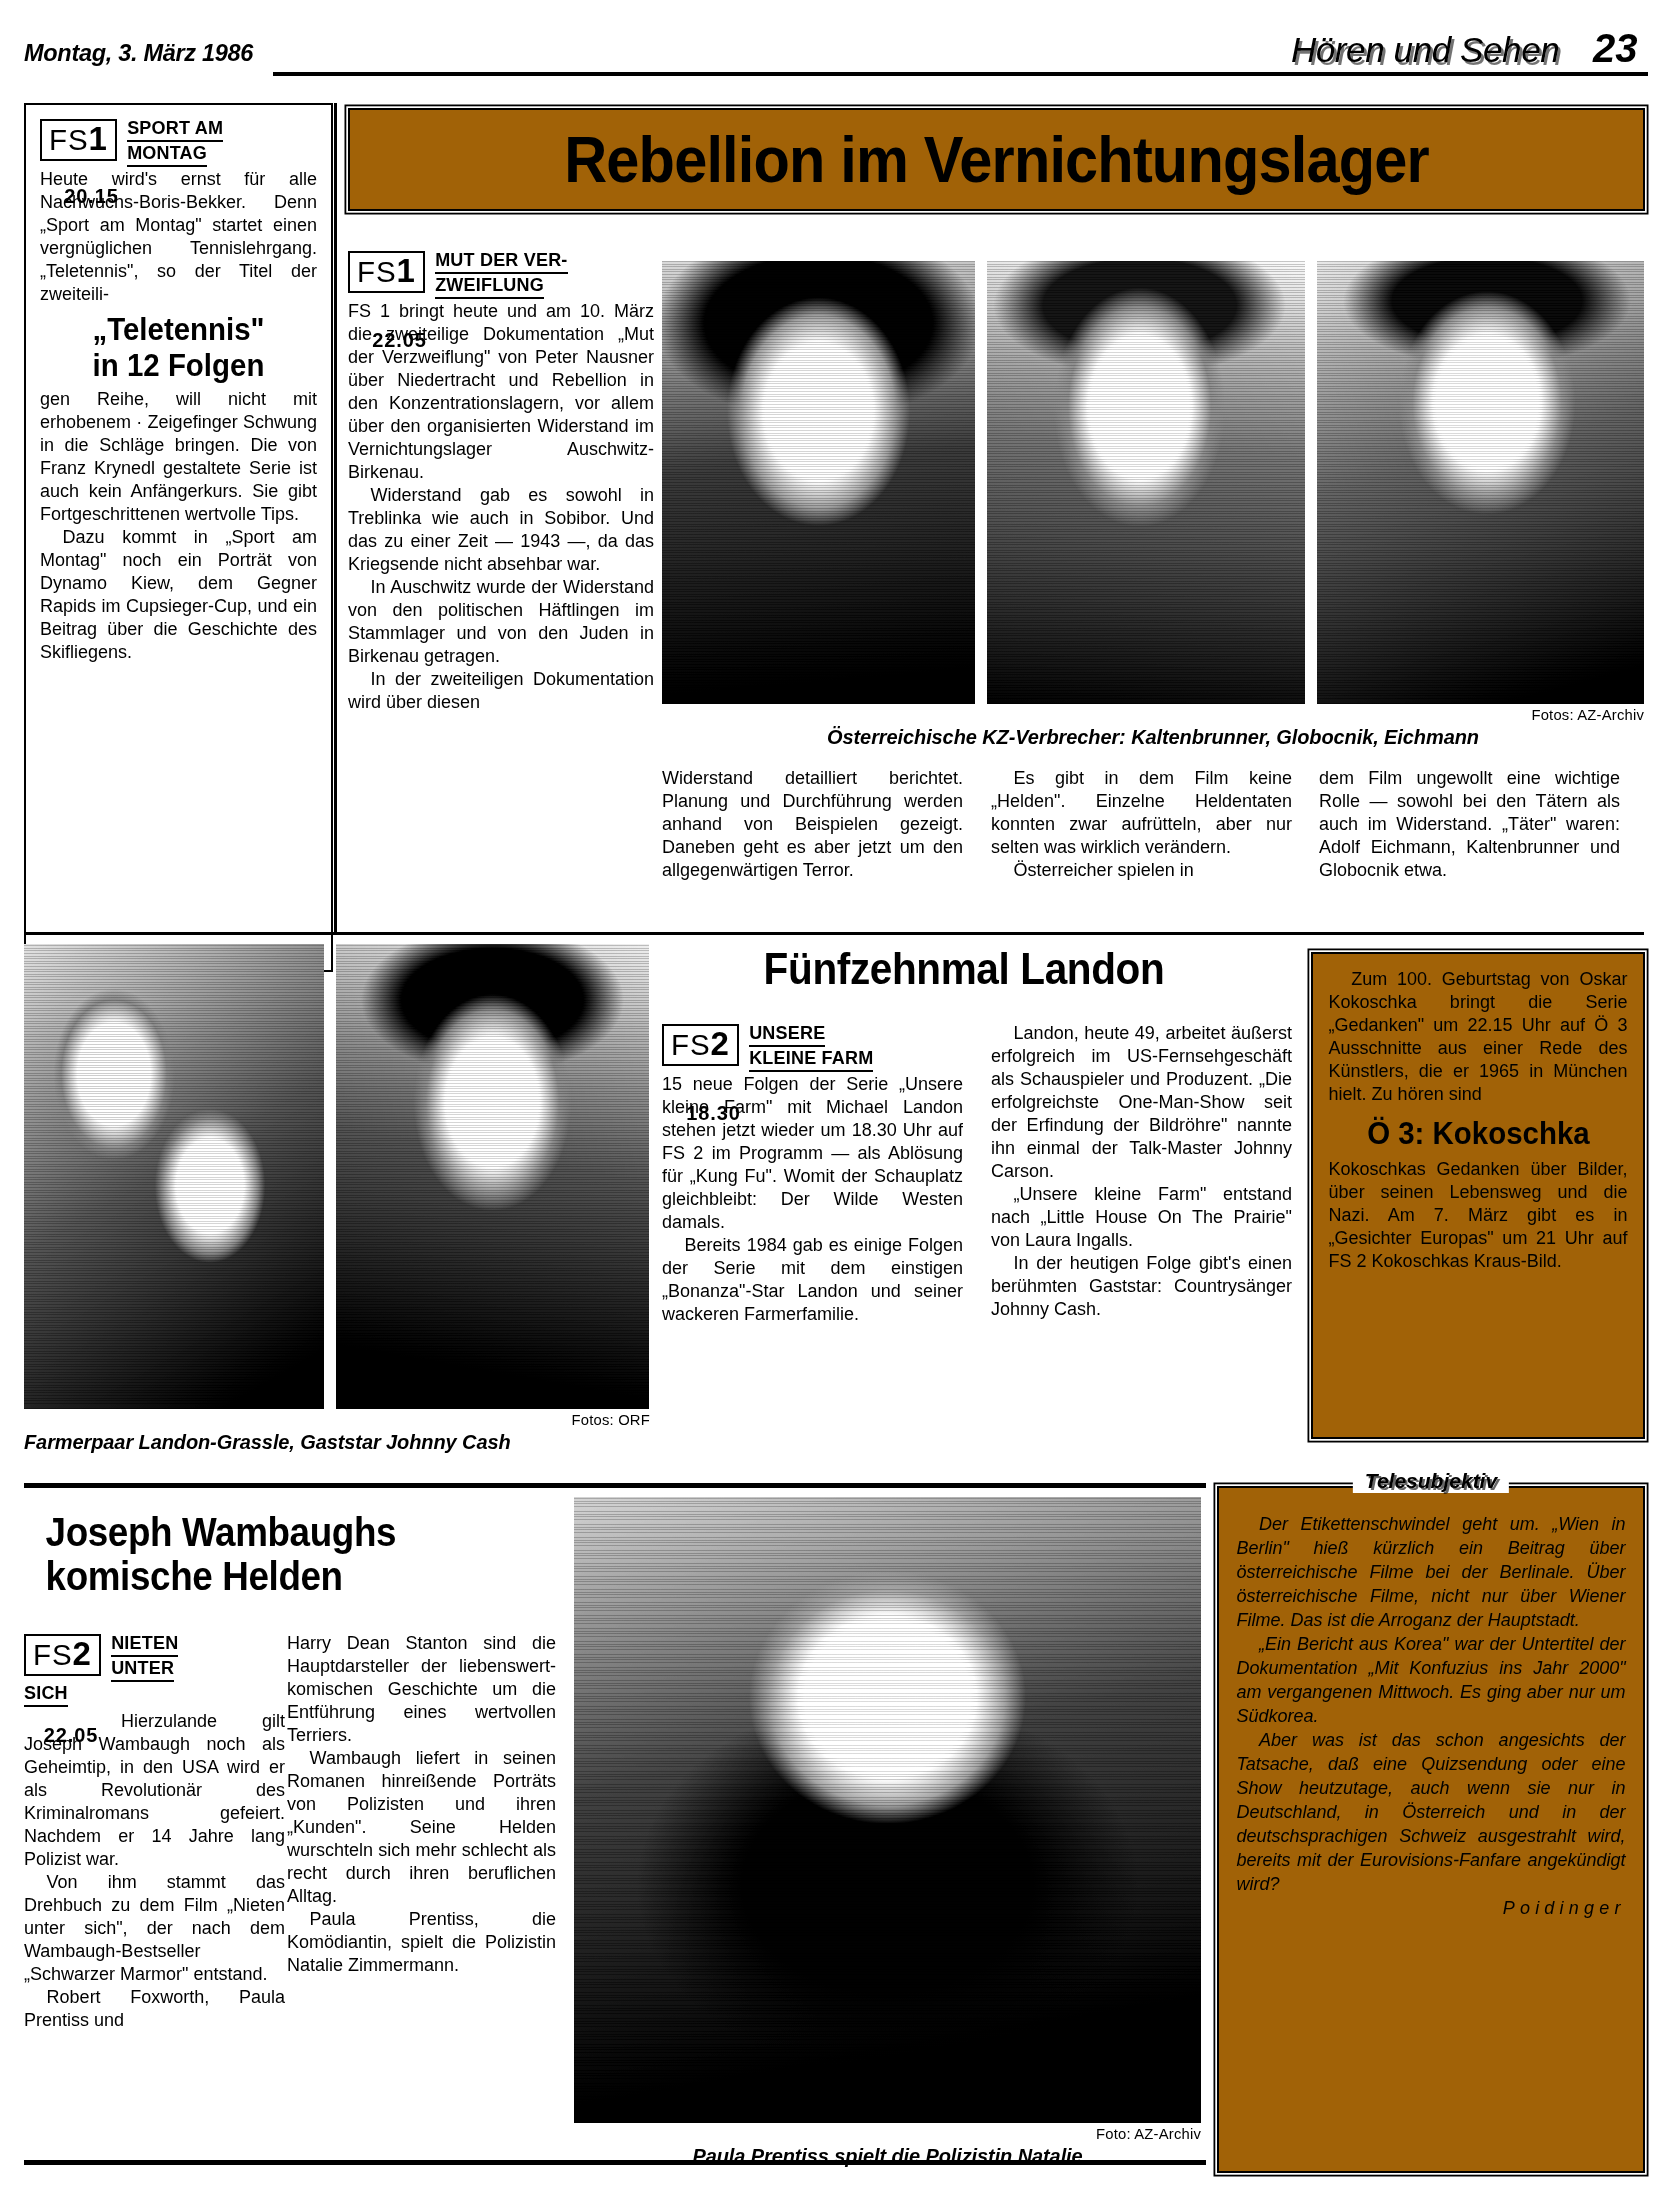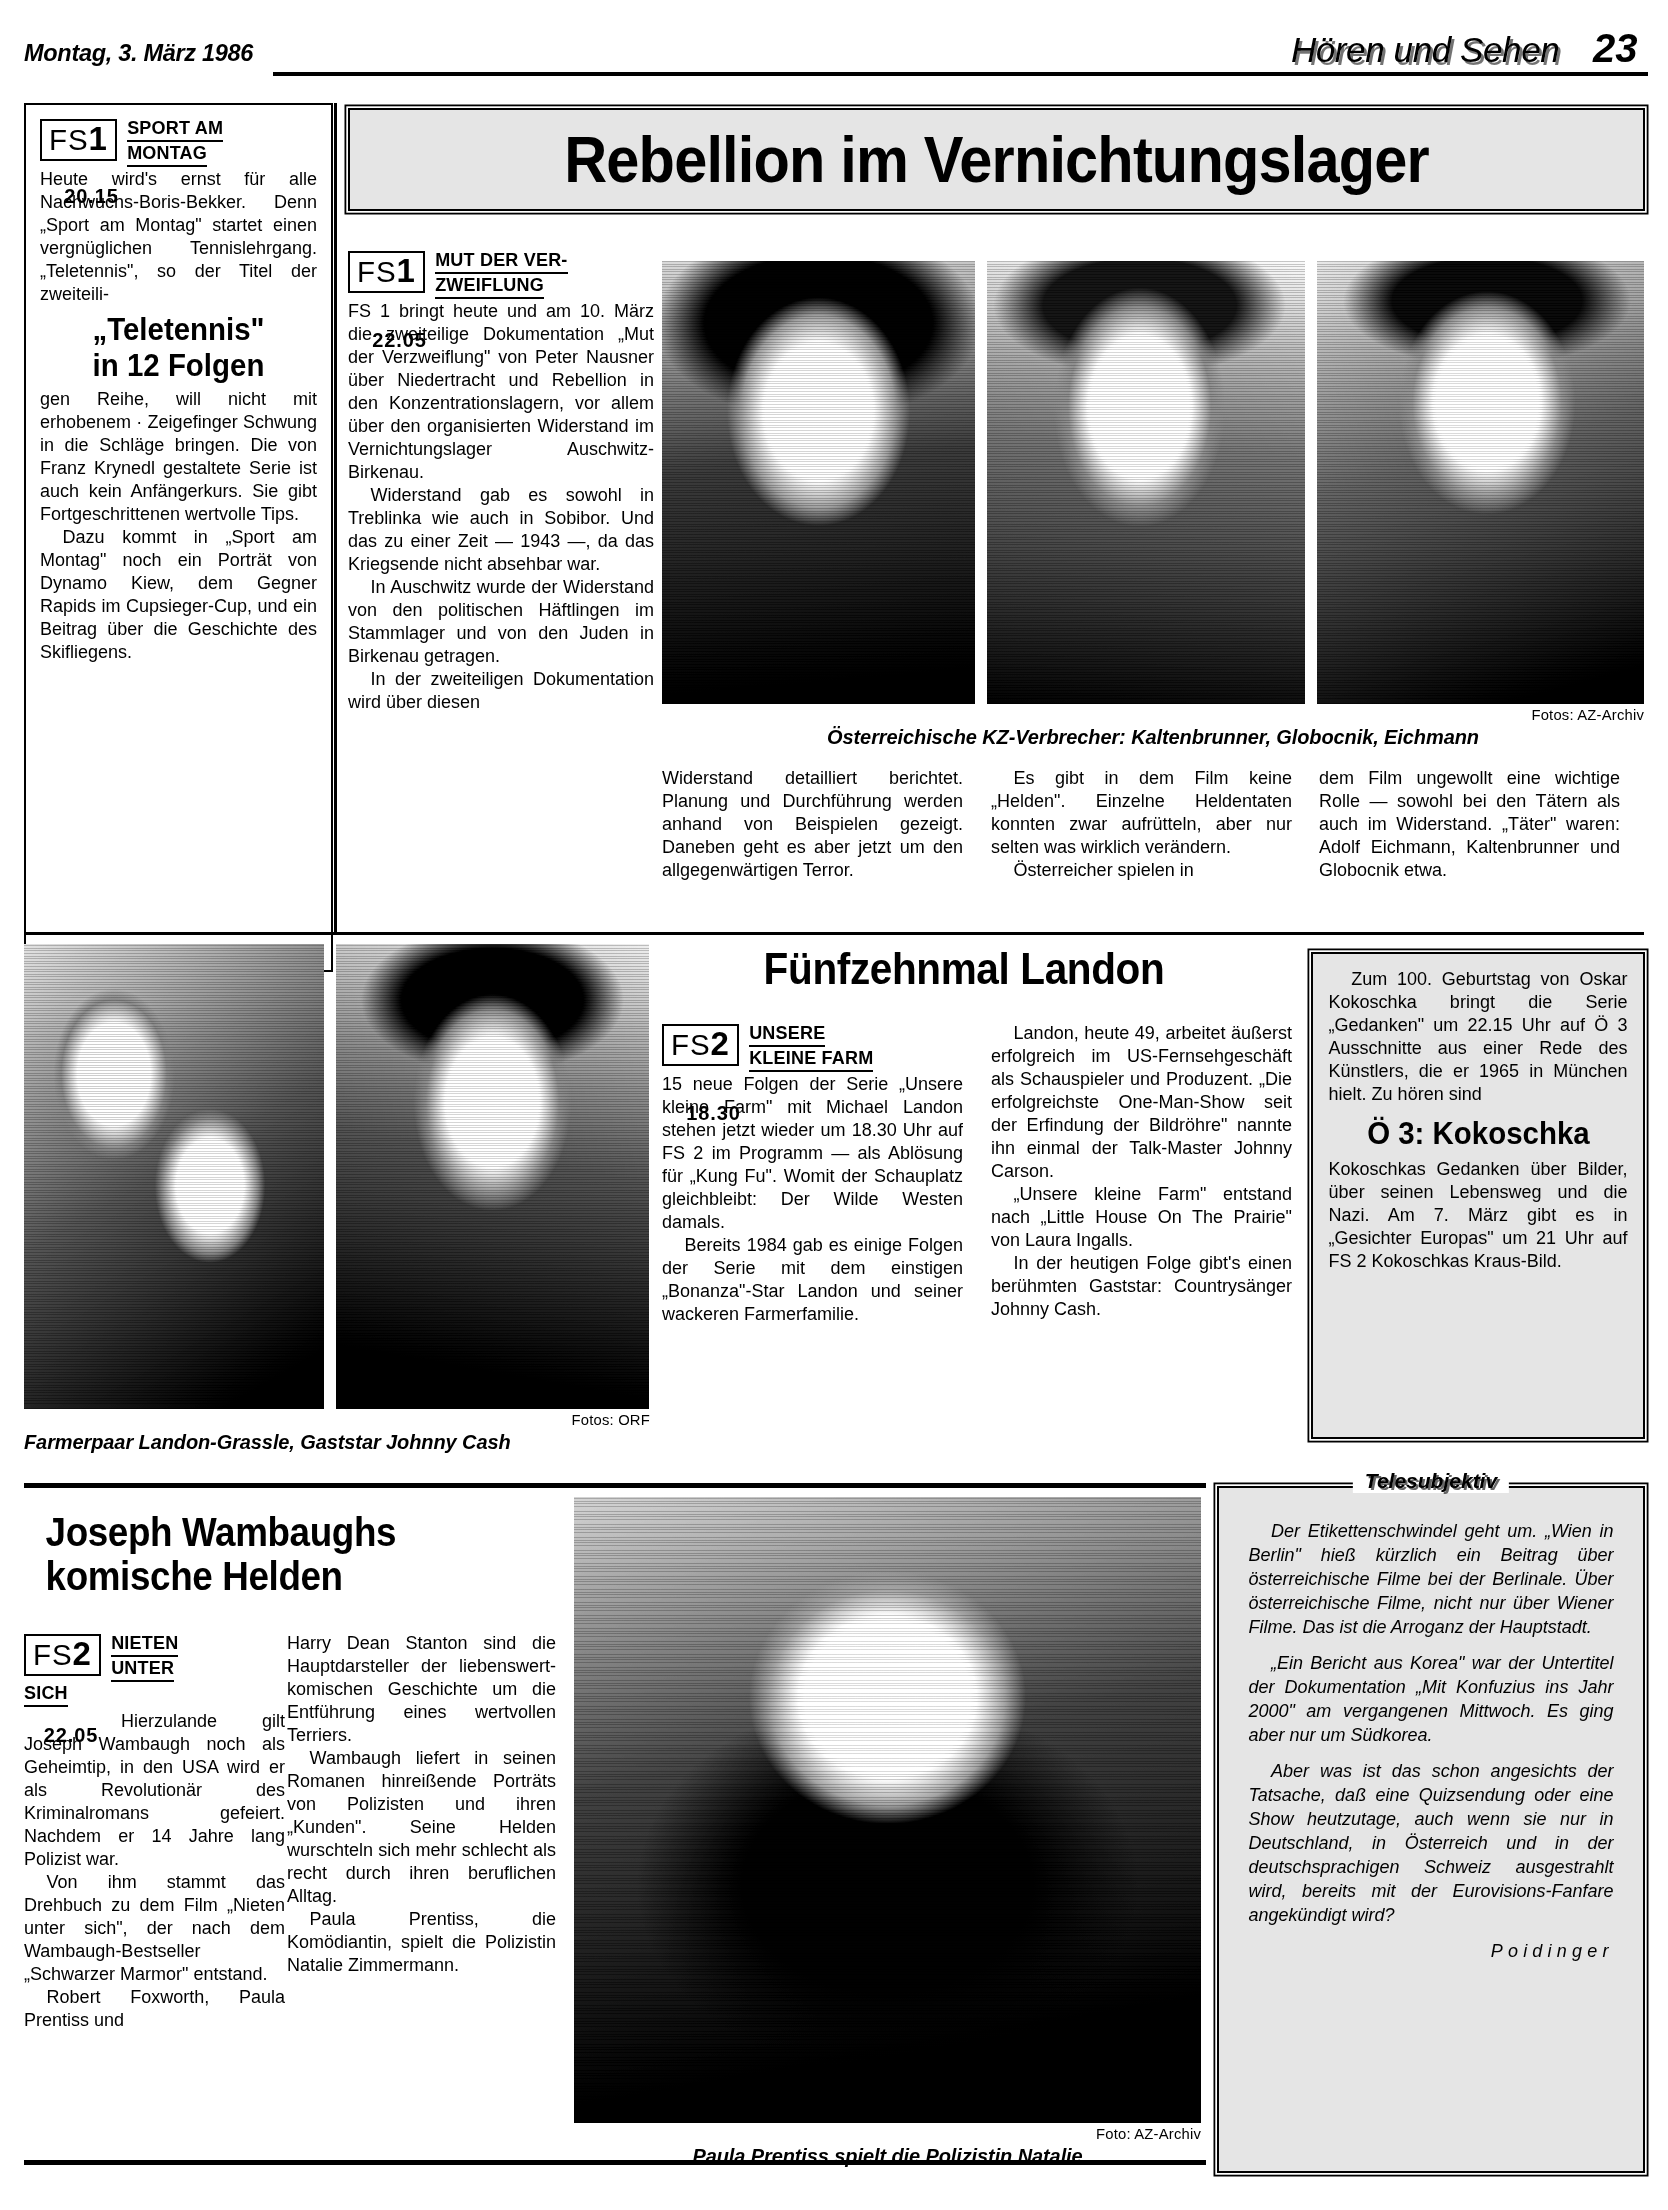--- a/index.html
+++ b/index.html
@@ -93,21 +93,21 @@
     display: inline-block;
     padding-bottom: 0.9px;
   }
   .timecode { font-weight: bold; font-size: 20px; letter-spacing: 0.9px; }
 
   
   .boxframe { border: 2.6px solid #000; box-sizing: border-box; background: #fff; }
   .boxframe-double {
     border: 2.6px solid #000;
     box-sizing: border-box;
-    background: #e5e5e5;
+    background: #a16207;
     box-shadow: 0 0 0 1.7px #fff, 0 0 0 3.5px #000;
   }
 
   
   .headline-main {
     font-weight: bold;
     font-size: 64px;
     line-height: 68px;
     letter-spacing: -0.9px;
     text-align: center;
@@ -225,21 +225,21 @@
     font-size: 21px;
     white-space: nowrap;
     text-shadow: 2.2px 2.2px 0 rgba(0,0,0,0.6);
   }
   .tele-body {
     font-style: italic;
     font-size: 18px;
     line-height: 24px;
     text-align: justify;
   }
-  .tele-body p { margin: 12px; text-indent: 22.6px; }
+  .tele-body p { margin: 0; text-indent: 22.6px; }
   .signature {
     letter-spacing: 5.2px;
     font-style: italic;
     font-weight: 400;
   }
 
   .rule-thick { background: #000; height: 5.2px; }
   .rule-thin { background: #000; height: 2.6px; }
   .col-divider { position: absolute; width: 2.6px; background: #000; }
 </style>

